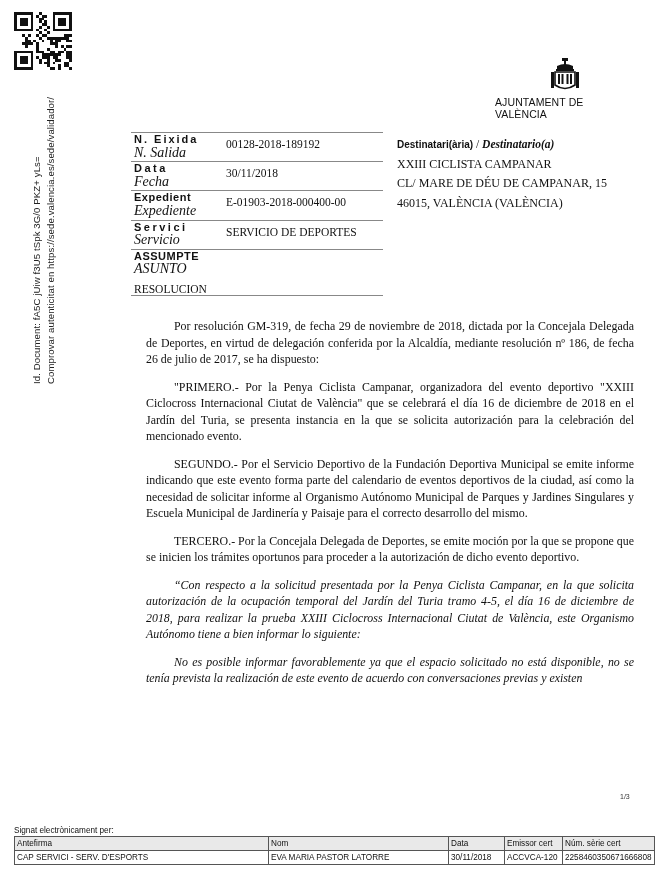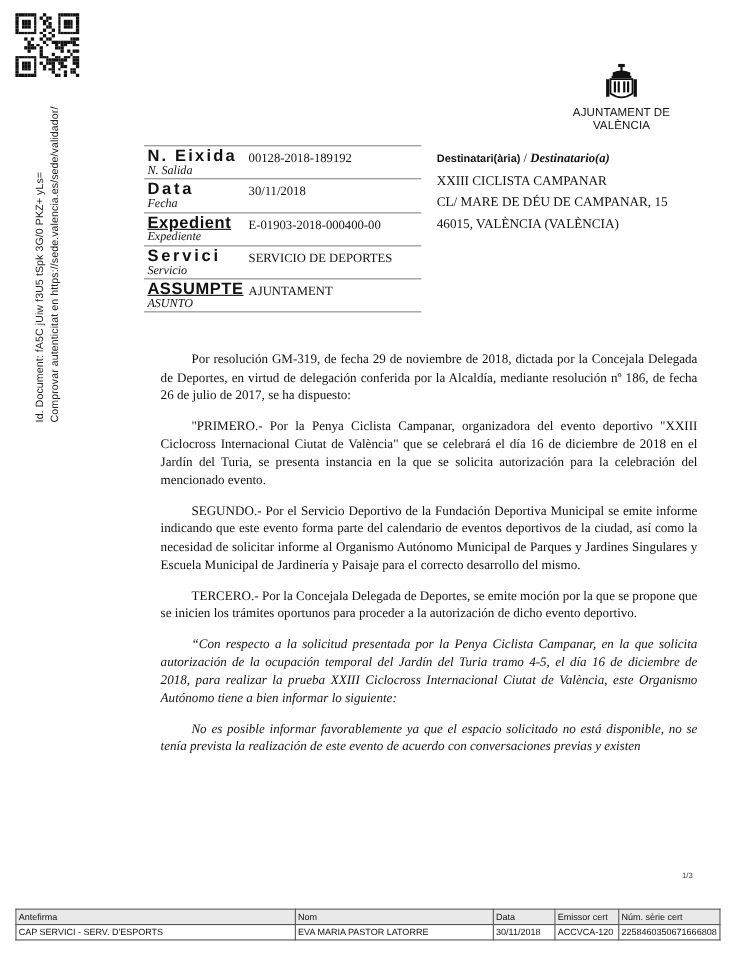--- a/index.html
+++ b/index.html
@@ -7,32 +7,32 @@
   body { position: relative; font-family: "Liberation Serif", serif; color: #111; }
 
   .qr { position: absolute; left: 14px; top: 12px; width: 58px; height: 58px; display: grid; grid-template-columns: repeat(21, 1fr); grid-template-rows: repeat(21, 1fr); }
   .qr span { display: block; }
   .qr .b { background: #111; }
 
   .side-text { position: absolute; font-family: "Liberation Sans", sans-serif; font-size: 9.6px; color: #222; transform: rotate(-90deg); transform-origin: left top; white-space: nowrap; letter-spacing: 0.1px; }
   .side-1 { left: 31px; top: 384px; }
   .side-2 { left: 45px; top: 384px; }
 
-  .logo { position: absolute; left: 495px; top: 58px; width: 140px; text-align: center; }
+  .logo { position: absolute; left: 495px; top: 58px; width: 140px; }
   .logo svg { display: block; margin: 0 auto; }
   .logo-text { font-family: "Liberation Sans", sans-serif; font-size: 10.5px; color: #111; letter-spacing: 0.1px; margin-top: 2px; }
 
   .meta { position: absolute; left: 131px; top: 132px; width: 252px; border-collapse: collapse; }
   .meta-row { display: flex; border-top: 1px solid #888; min-height: 24px; }
-  .meta-row:last-child { border-bottom: 1px solid #888; }
+  .meta-row:last-child { border-bottom: 1px solid #888; flex-direction: column; }
   .meta-label { width: 92px; padding: 1px 3px; line-height: 1.05; }
-  .meta-label .va { font-family: "Liberation Sans", sans-serif; font-weight: bold; font-size: 15px; letter-spacing: 2.5px; display: block; }
-  .meta-label .es { font-style: italic; font-size: 11px; display: block; }
+  .meta-label .va { font-family: "Liberation Sans", sans-serif; font-weight: bold; font-size: 11px; letter-spacing: 2.5px; display: block; }
+  .meta-label .es { font-style: italic; font-size: 14px; display: block; }
   .meta-label.l-n .va { letter-spacing: 2px; }
-  .meta-label.l-exp .va, .meta-label.l-asu .va { letter-spacing: 0.5px; text-decoration: underline; }
+  .meta-label.l-exp .va, .meta-label.l-asu .va { letter-spacing: 0.5px; }
   .meta-value { flex: 1; font-size: 11.5px; padding-top: 5px; padding-left: 3px; }
 
   .recipient { position: absolute; left: 397px; top: 135px; font-size: 12px; line-height: 19.5px; }
   .recipient .hdr { font-size: 11.5px; }
   .recipient .hdr b { font-family: "Liberation Sans", sans-serif; font-size: 10px; font-weight: bold; text-align: right; }
   .recipient .hdr i { font-weight: bold; }
 
   .body-text { position: absolute; left: 146px; top: 318px; width: 488px; font-size: 11.9px; line-height: 16.5px; text-align: justify; }
   .body-text p { margin-bottom: 11px; text-indent: 28px; }
   .body-text p.q { font-style: italic; }
@@ -539,21 +539,21 @@
         <span class="va">Servici</span>
         <span class="es">Servicio</span>
       </div>
     <div class="meta-value">SERVICIO DE DEPORTES</div>
   </div>
   <div class="meta-row">
     <div class="meta-label l-asu">
         <span class="va">ASSUMPTE</span>
         <span class="es">ASUNTO</span>
       </div>
-    <div class="meta-value">AJUNTAMENT</div>
+    <div class="meta-value">RESOLUCION</div>
   </div>
 </div>
 
 <div class="recipient">
   <div class="hdr"><b>Destinatari(ària)</b><span> / </span><i>Destinatario(a)</i></div>
   <div>XXIII CICLISTA CAMPANAR</div>
   <div>CL/ MARE DE DÉU DE CAMPANAR, 15</div>
   <div>46015, VALÈNCIA (VALÈNCIA)</div>
 </div>
 
@@ -562,20 +562,21 @@
   <p>"PRIMERO.- Por la Penya Ciclista Campanar, organizadora del evento deportivo "XXIII Ciclocross Internacional Ciutat de València" que se celebrará el día 16 de diciembre de 2018 en el Jardín del Turia, se presenta instancia en la que se solicita autorización para la celebración del mencionado evento.</p>
   <p>SEGUNDO.- Por el Servicio Deportivo de la Fundación Deportiva Municipal se emite informe indicando que este evento forma parte del calendario de eventos deportivos de la ciudad, así como la necesidad de solicitar informe al Organismo Autónomo Municipal de Parques y Jardines Singulares y Escuela Municipal de Jardinería y Paisaje para el correcto desarrollo del mismo.</p>
   <p>TERCERO.- Por la Concejala Delegada de Deportes, se emite moción por la que se propone que se inicien los trámites oportunos para proceder a la autorización de dicho evento deportivo.</p>
   <p class="q">“Con respecto a la solicitud presentada por la Penya Ciclista Campanar, en la que solicita autorización de la ocupación temporal del Jardín del Turia tramo 4-5, el día 16 de diciembre de 2018, para realizar la prueba XXIII Ciclocross Internacional Ciutat de València, este Organismo Autónomo tiene a bien informar lo siguiente:</p>
   <p class="q">No es posible informar favorablemente ya que el espacio solicitado no está disponible, no se tenía prevista la realización de este evento de acuerdo con conversaciones previas y existen</p>
 </div>
 
 <div class="pagenum">1/3</div>
 
 <div class="sign">
+  <div class="sign-title">Signat electrònicament per:</div>
   <table>
     <colgroup>
       <col style="width:254px">
         <col style="width:180px">
         <col style="width:56px">
         <col style="width:58px">
         <col style="width:92px">
     </colgroup>
     <thead>
       <tr>

